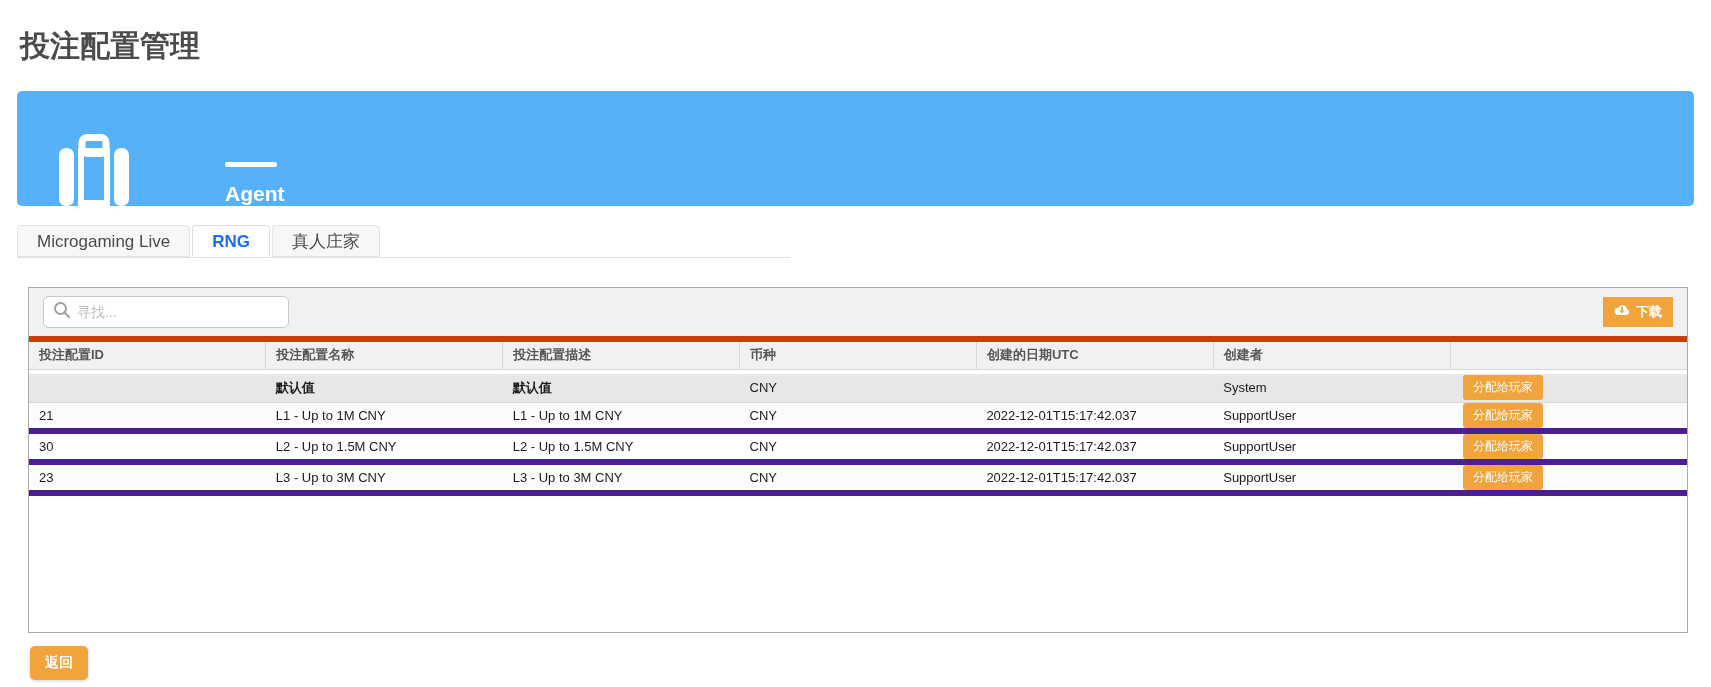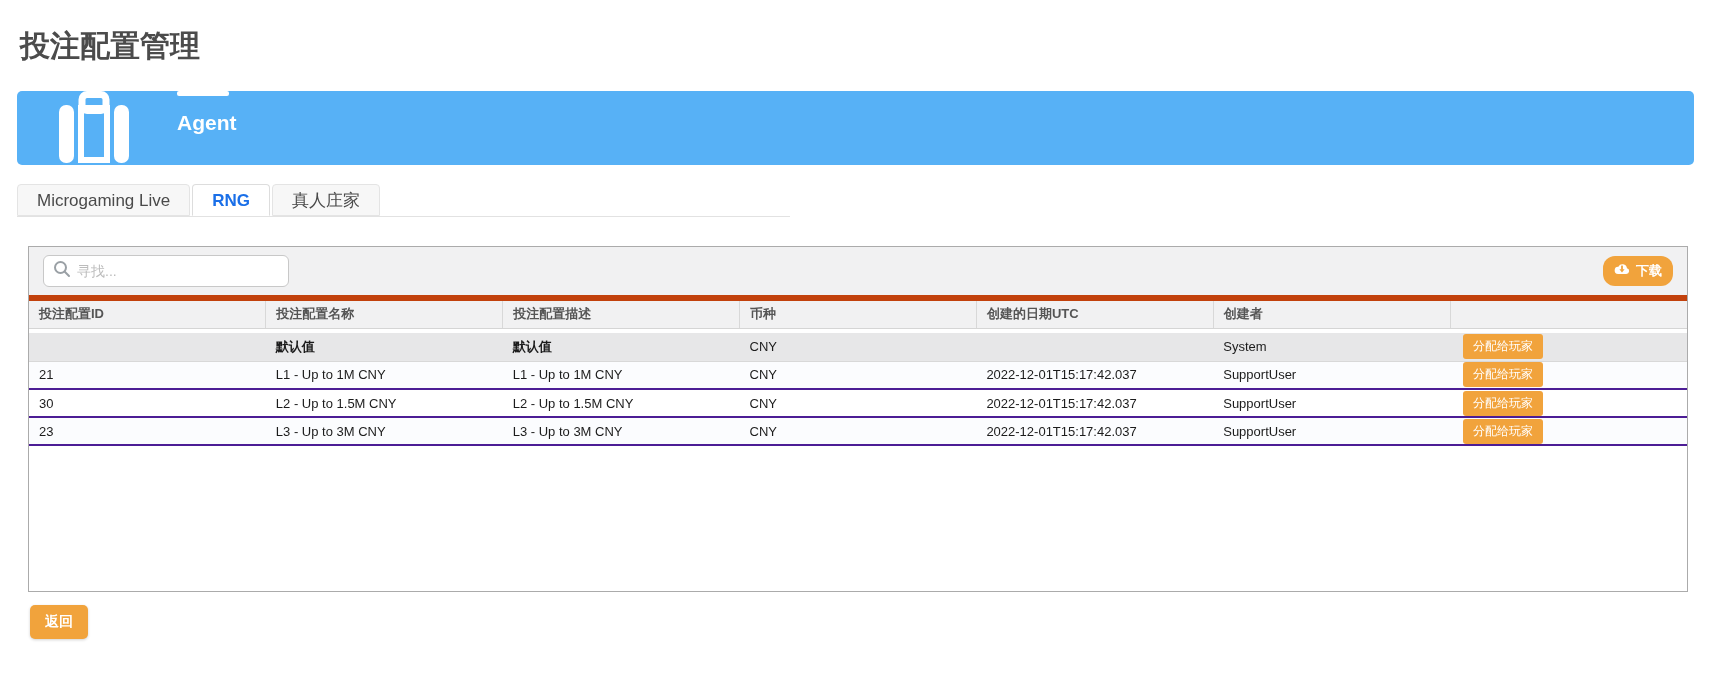--- a/index.html
+++ b/index.html
@@ -11,22 +11,22 @@
   html,body{margin:0;padding:0}
   body{
     width:1711px;height:687px;overflow:hidden;background:#fff;
     font-family:"Liberation Sans","DejaVu Sans",sans-serif;color:#333;
   }
   .page{padding:0 17px}
 
   .title{font-size:30px;font-weight:700;color:#4b4b4b;margin:26px 0 0 3px}
 
   .banner{
-    margin-top:24px;height:74px;background:var(--banner-blue);
-    border-radius:5px;display:flex;align-items:flex-start;padding-left:38px;
+    margin-top:24px;height:115px;background:var(--banner-blue);
+    border-radius:5px;display:flex;align-items:flex-end;padding-left:38px;gap:48px;
   }
   .briefcase{width:78px;height:72px;display:block}
   .banner-right{margin-left:44px;display:flex;flex-direction:column}
   .banner-dash{width:52px;height:5px;background:#fff;border-radius:2px;margin-bottom:15px}
   .banner-label{color:#fff;font-size:21px;font-weight:700}
 
   .tabs{
     margin-top:19px;display:flex;width:773px;height:33px;
     border-bottom:1px solid #e2e2e2;
   }
@@ -53,35 +53,35 @@
     width:246px;height:32px;background:#fff;border:1px solid #c8c8c8;
     border-radius:6px;display:flex;align-items:center;padding:0 9px;
   }
   .search-input{
     border:none;outline:none;flex:1;margin-left:4px;font-size:14px;
     color:#444;background:transparent;min-width:0;
   }
   .search-input::placeholder{color:#bcbcbc}
   .btn-download{
     display:flex;align-items:center;gap:6px;background:var(--accent-orange);
-    border:none;border-radius:12px;color:#fff;font-size:13px;font-weight:700;
+    border:none;border-radius:0;color:#fff;font-size:13px;font-weight:700;
     padding:6px 11px;cursor:pointer;font-family:inherit;
   }
   .arrow{fill:var(--accent-orange)}
 
   table{width:100%;border-collapse:collapse;table-layout:fixed;font-size:13px}
   thead th{
     background:#f1f1f2;border-top:6px solid #c2410c;border-bottom:1px solid #d5d5d5;
     border-left:1px solid #d8d8d8;text-align:left;color:#555;font-weight:700;
     height:30px;padding:0 10px;white-space:nowrap;overflow:hidden;
   }
   thead th:first-child{border-left:none}
   tr.spacer-row td{height:5px;padding:0;border:none;background:#fff}
   tbody td{
-    height:28px;padding:0 10px;border-bottom:2px solid #4c1d95;color:#1c1c1c;
+    height:28px;padding:0 10px;border-bottom:6px solid #4c1d95;color:#1c1c1c;
     white-space:nowrap;overflow:hidden;
   }
   tr.row-default td{background:#e7e7e8;border-bottom:1px solid #d8d8d8}
   tr.row-default td.cell-bold{font-weight:700}
   tr.row-odd td{background:#fbfcfe}
   td.cell-action{padding-left:13px}
   .btn-assign{
     background:var(--accent-orange);border:none;border-radius:3px;color:#fff;
     font-size:12px;padding:4px 10px;cursor:pointer;font-family:inherit;
   }

